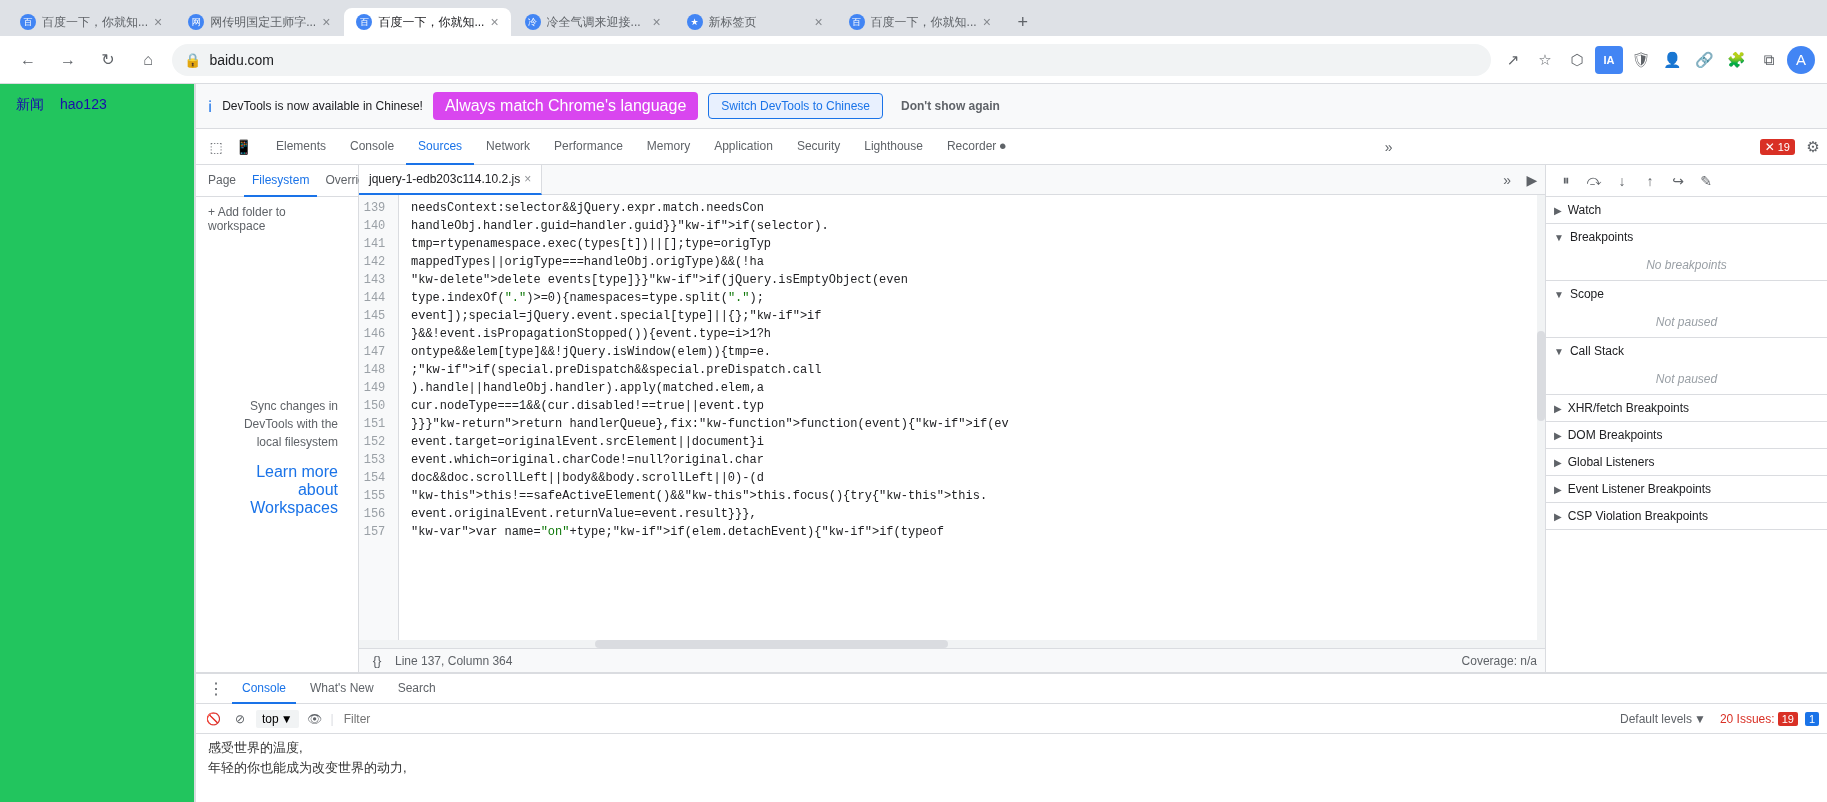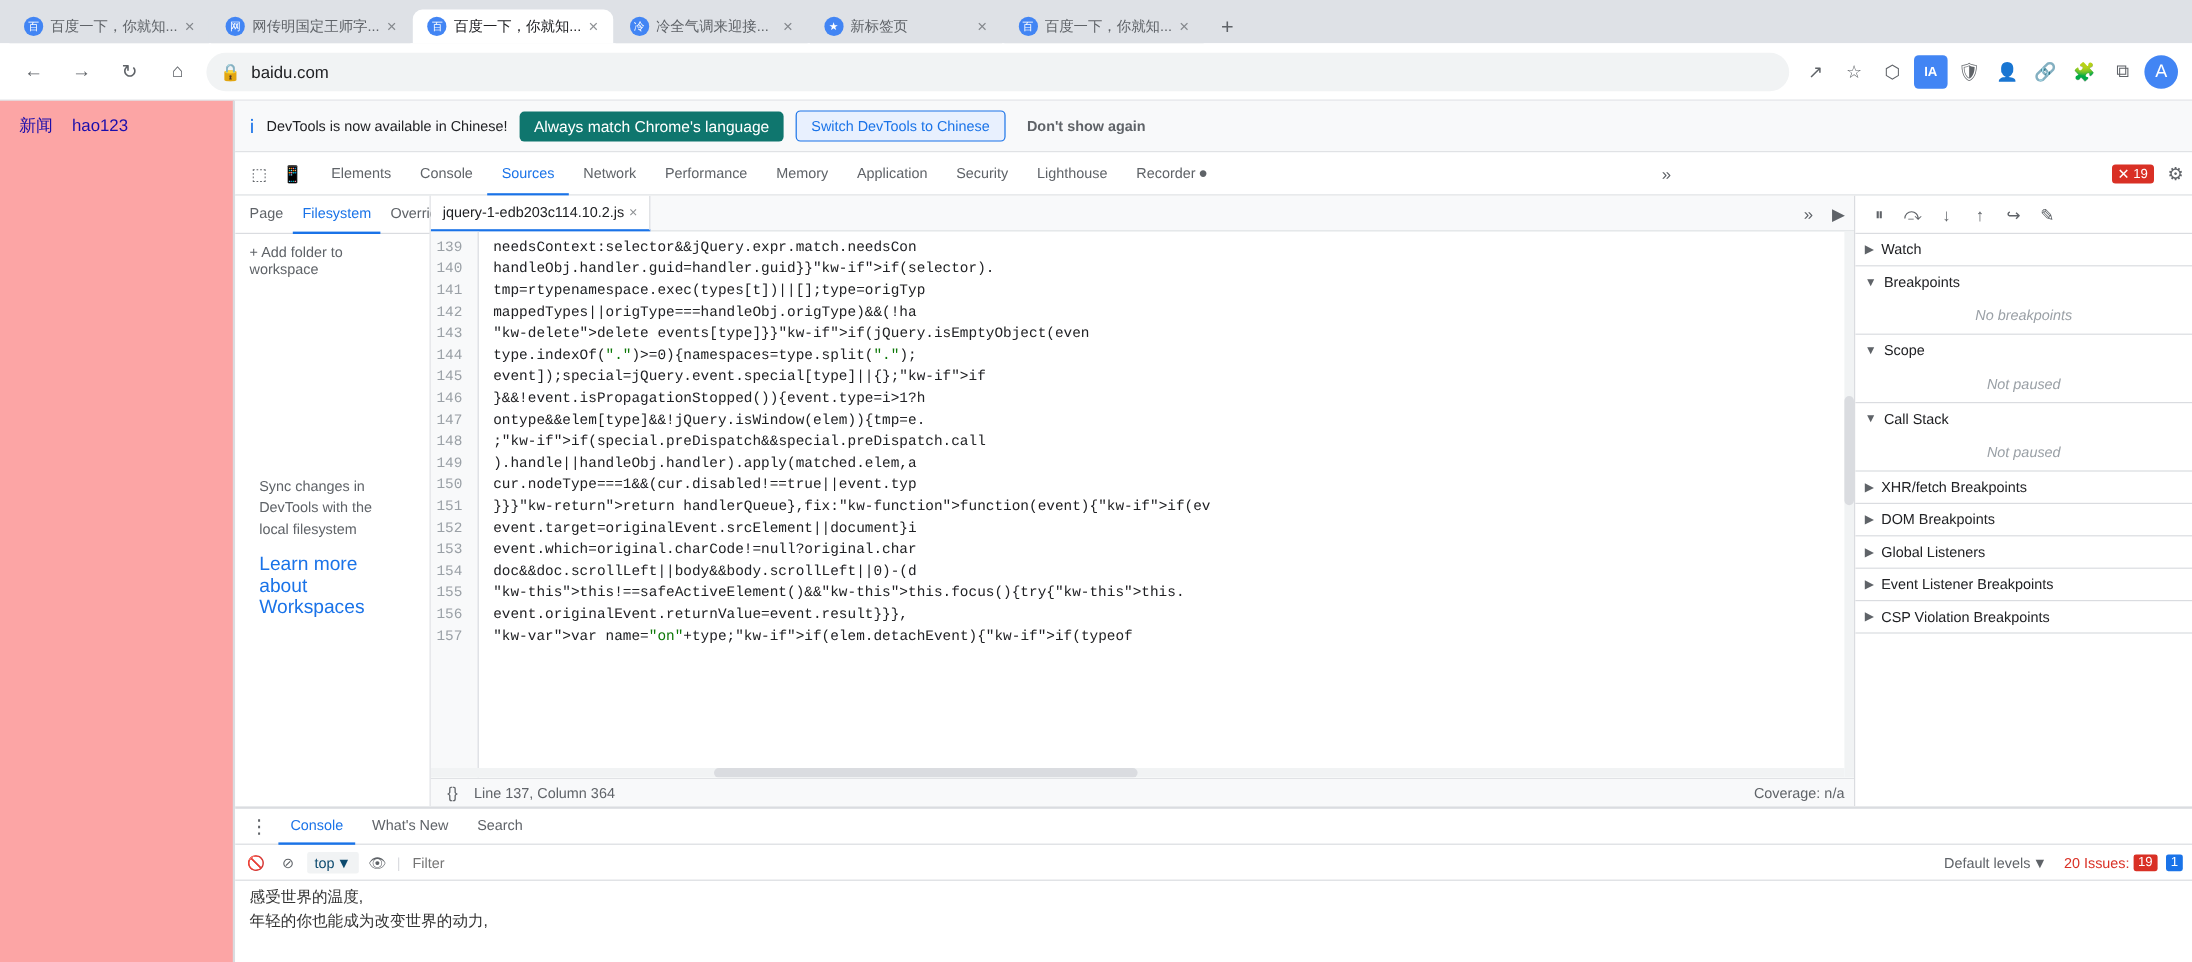--- a/index.html
+++ b/index.html
@@ -20,32 +20,32 @@
     .url-bar { flex:1; height:32px; background:#f1f3f4; border-radius:16px; display:flex;align-items:center; padding:0 12px; gap:8px; }
     .url-lock { color:#5f6368; font-size:14px; }
     .url-text { font-size:14px; color:#202124; flex:1; }
     .browser-actions { display:flex;gap:4px; }
     .browser-action-btn { width:28px;height:28px; display:flex;align-items:center;justify-content:center; color:#5f6368; font-size:15px; cursor:pointer; border-radius:50%; }
 
     
     .main-area { display: flex; height: calc(802px - 84px); }
     
     
-    .webpage { width: 195px; background: #fca5a5; border-right: 1px solid #dadce0; padding: 12px 16px; color: #333; font-size:14px; }
+    .webpage { width: 195px; background: #22c55e; border-right: 1px solid #dadce0; padding: 12px 16px; color: #333; font-size:14px; }
     .webpage-nav { display:flex;gap:16px;margin-bottom:16px; color:#1a0dab; font-size:14px; }
     .webpage-nav span { cursor:pointer; }
 
     
     .devtools { flex:1; display:flex; flex-direction:column; background:#fff; border-left: 1px solid #dadce0; }
 
     
     .info-bar { background: #f8f9fa; border-bottom: 1px solid #dadce0; padding: 8px 12px; display:flex; align-items:center; gap:10px; min-height:40px; }
     .info-icon { color:#1a73e8; font-size:16px; }
     .info-text { color:#202124; font-size:12px; }
-    .info-btn-primary { background:#0f766e; color:#fff; padding:5px 12px; border-radius:4px; font-size:13px; cursor:pointer; border:none; }
+    .info-btn-primary { background:#d946ef; color:#fff; padding:5px 12px; border-radius:4px; font-size:16px; cursor:pointer; border:none; }
     .info-btn-secondary { background:#e8f0fe; color:#1a73e8; padding:5px 12px; border-radius:4px; font-size:12px; cursor:pointer; border: 1px solid #1a73e8; }
     .dont-show { color:#5f6368; font-size:12px; cursor:pointer; margin-left:8px;font-weight:bold; }
 
     
     .devtools-tabs { display:flex; align-items:center; border-bottom:1px solid #dadce0; background:#fff; height:36px; }
     .devtools-left-icons { display:flex;align-items:center;gap:4px;padding:0 8px; }
     .dt-icon { width:24px;height:24px;display:flex;align-items:center;justify-content:center;color:#5f6368;font-size:14px;cursor:pointer; }
     .dt-tab { padding:0 12px; height:36px; display:flex;align-items:center; font-size:12px; color:#5f6368; cursor:pointer; border-bottom:2px solid transparent; }
     .dt-tab.active { color:#1a73e8; border-bottom:2px solid #1a73e8; }
     .dt-more { margin-left:auto; padding:0 8px; color:#5f6368; cursor:pointer; font-size:14px; }
@@ -55,21 +55,21 @@
     
     .devtools-body { display:flex; flex:1; overflow:hidden; }
 
     
     .left-panel { width:163px; border-right:1px solid #dadce0; display:flex;flex-direction:column; background:#fff; }
     .sources-subtabs { display:flex; border-bottom:1px solid #dadce0; padding:0 4px; height:32px; align-items:center; }
     .src-tab { padding:0 8px; height:32px; display:flex;align-items:center; font-size:12px; color:#5f6368; cursor:pointer; border-bottom:2px solid transparent; }
     .src-tab.active { color:#1a73e8; border-bottom:2px solid #1a73e8; }
     .src-tab-more { margin-left:auto; color:#5f6368; cursor:pointer; font-size:14px; }
     .add-folder { display:flex;align-items:center;gap:6px;padding:8px 12px;color:#5f6368;font-size:12px;cursor:pointer; }
-    .workspace-message { flex:1; display:flex;flex-direction:column;align-items:center;justify-content:center;padding:20px;text-align:left; }
+    .workspace-message { flex:1; display:flex;flex-direction:column;align-items:center;justify-content:center;padding:20px;text-align:right; }
     .workspace-msg-text { color:#5f6368;font-size:12px;line-height:1.5;margin-bottom:12px; }
     .workspace-link { color:#1a73e8;font-size:16px;cursor:pointer;text-decoration:none; }
 
     
     .center-panel { flex:1; display:flex;flex-direction:column; overflow:hidden; background:#fff; }
     .file-tabs { display:flex;align-items:center;border-bottom:1px solid #dadce0;height:30px;background:#f8f9fa; }
     .file-tab { display:flex;align-items:center;gap:4px;padding:0 10px;height:30px;font-size:12px;color:#5f6368;cursor:pointer;border-right:1px solid #dadce0;background:#f8f9fa; }
     .file-tab.active { background:#fff;color:#202124;border-bottom:2px solid #1a73e8; }
     .file-tab-close { color:#5f6368;font-size:12px;cursor:pointer;opacity:0.7; }
     .file-tab-more { margin-left:auto;padding:0 8px;color:#5f6368;cursor:pointer;font-size:14px;display:flex;align-items:center; }
@@ -395,21 +395,21 @@
     <div class="bottom-panel">
       <div class="console-tabs">
         <div class="console-menu-btn">⋮</div>
         <div class="con-tab active">Console</div>
         <div class="con-tab">What's New</div>
         <div class="con-tab">Search</div>
       </div>
       <div class="console-toolbar">
         <div class="con-tool-btn">🚫</div>
         <div class="con-tool-btn">⊘</div>
-        <span style="font-size:12px;color:#0c4a6e;background:#f1f3f4;padding:2px 6px;border-radius:2px;display:flex;align-items:center;gap:2px;cursor:pointer;">
+        <span style="font-size:12px;color:#000000;background:#f1f3f4;padding:2px 6px;border-radius:2px;display:flex;align-items:center;gap:2px;cursor:pointer;">
           <span>top</span>
           <span>▼</span>
         </span>
         <div class="con-tool-btn">👁</div>
         <span style="color:#dadce0;">|</span>
         <input class="con-filter" placeholder="Filter" style="">
         <div class="con-levels">
           <span>Default levels</span>
           <span>▼</span>
         </div>

